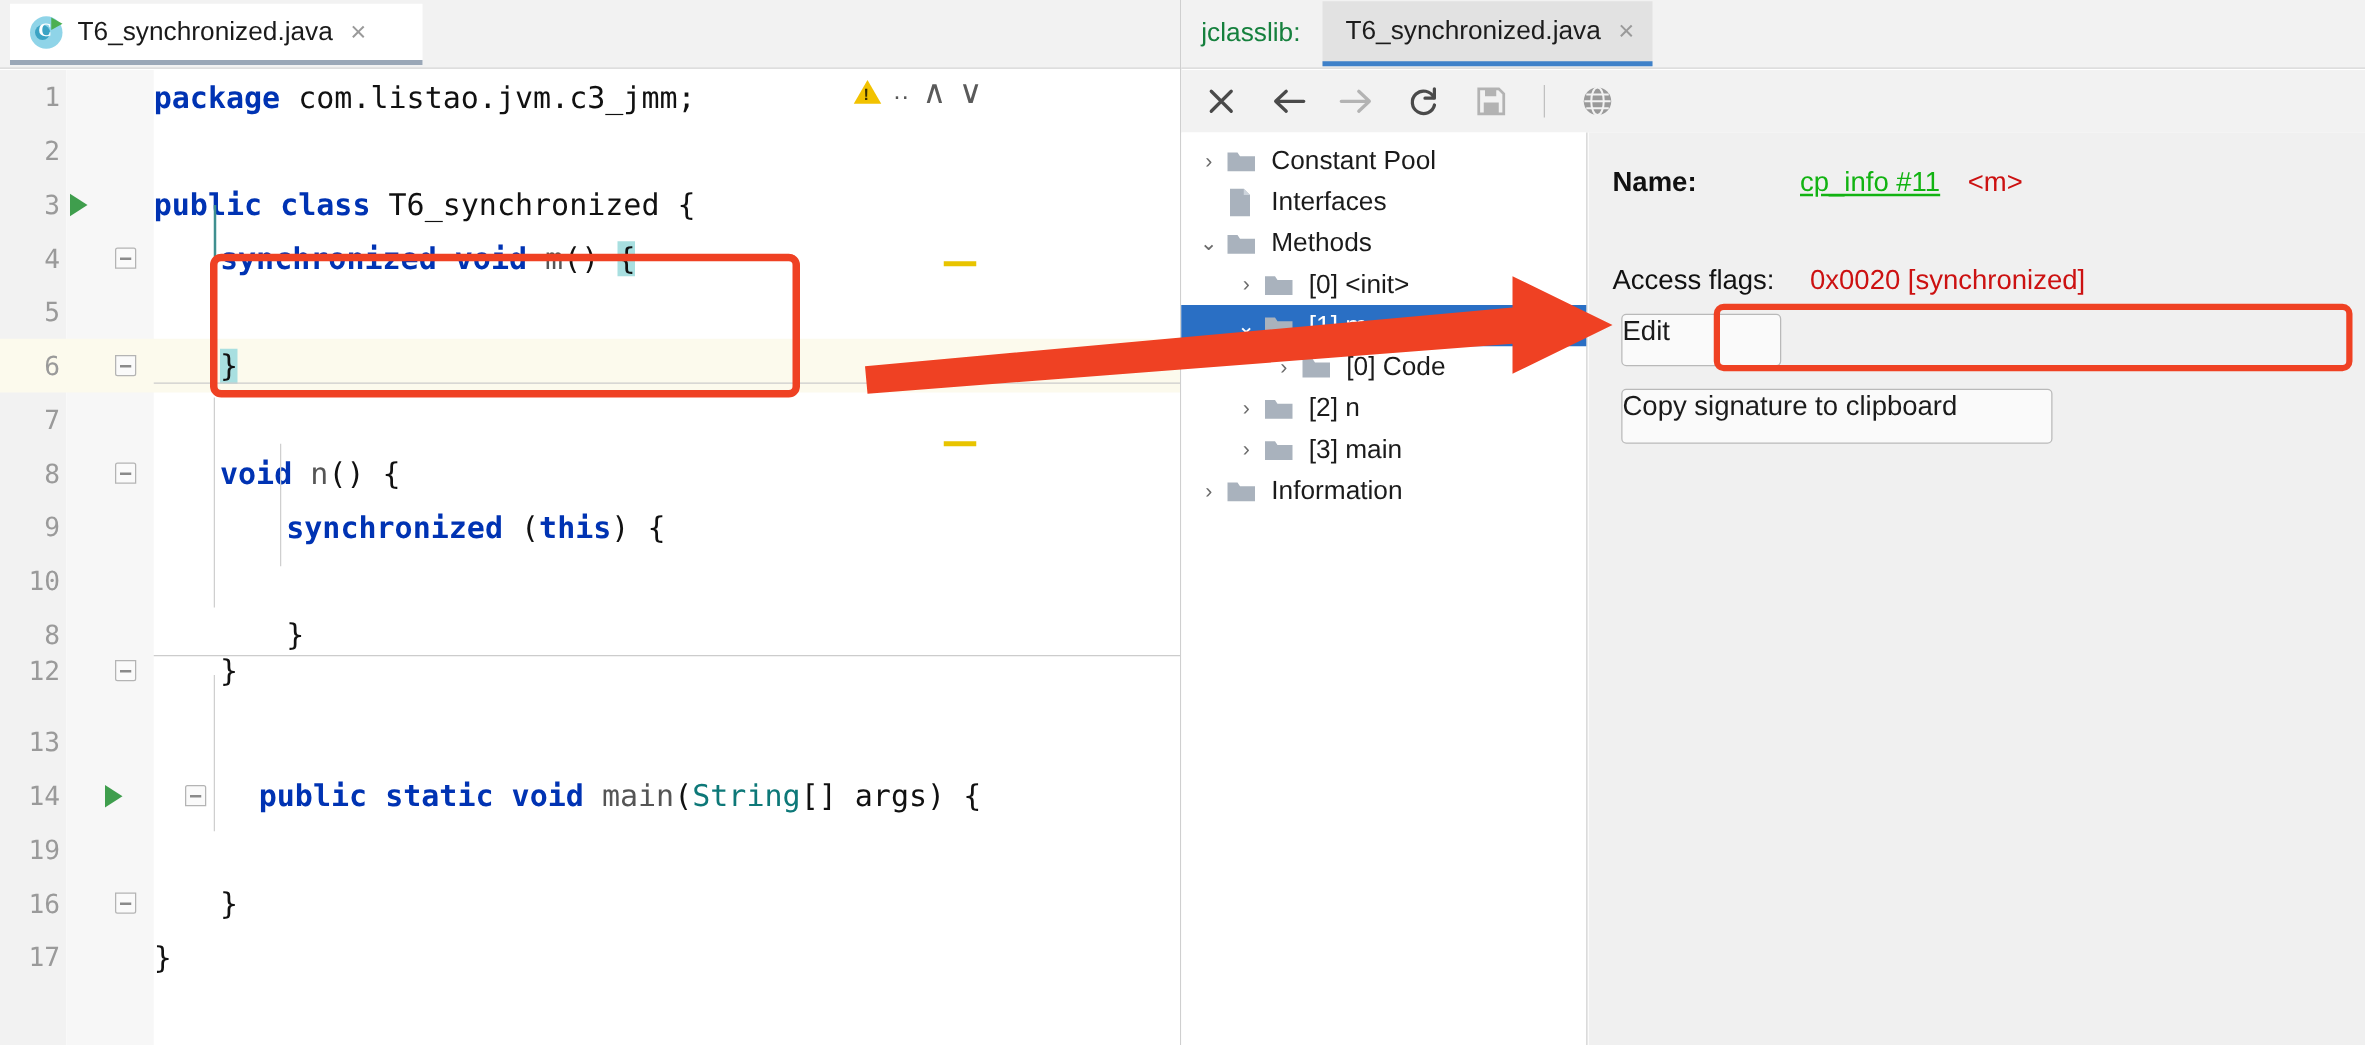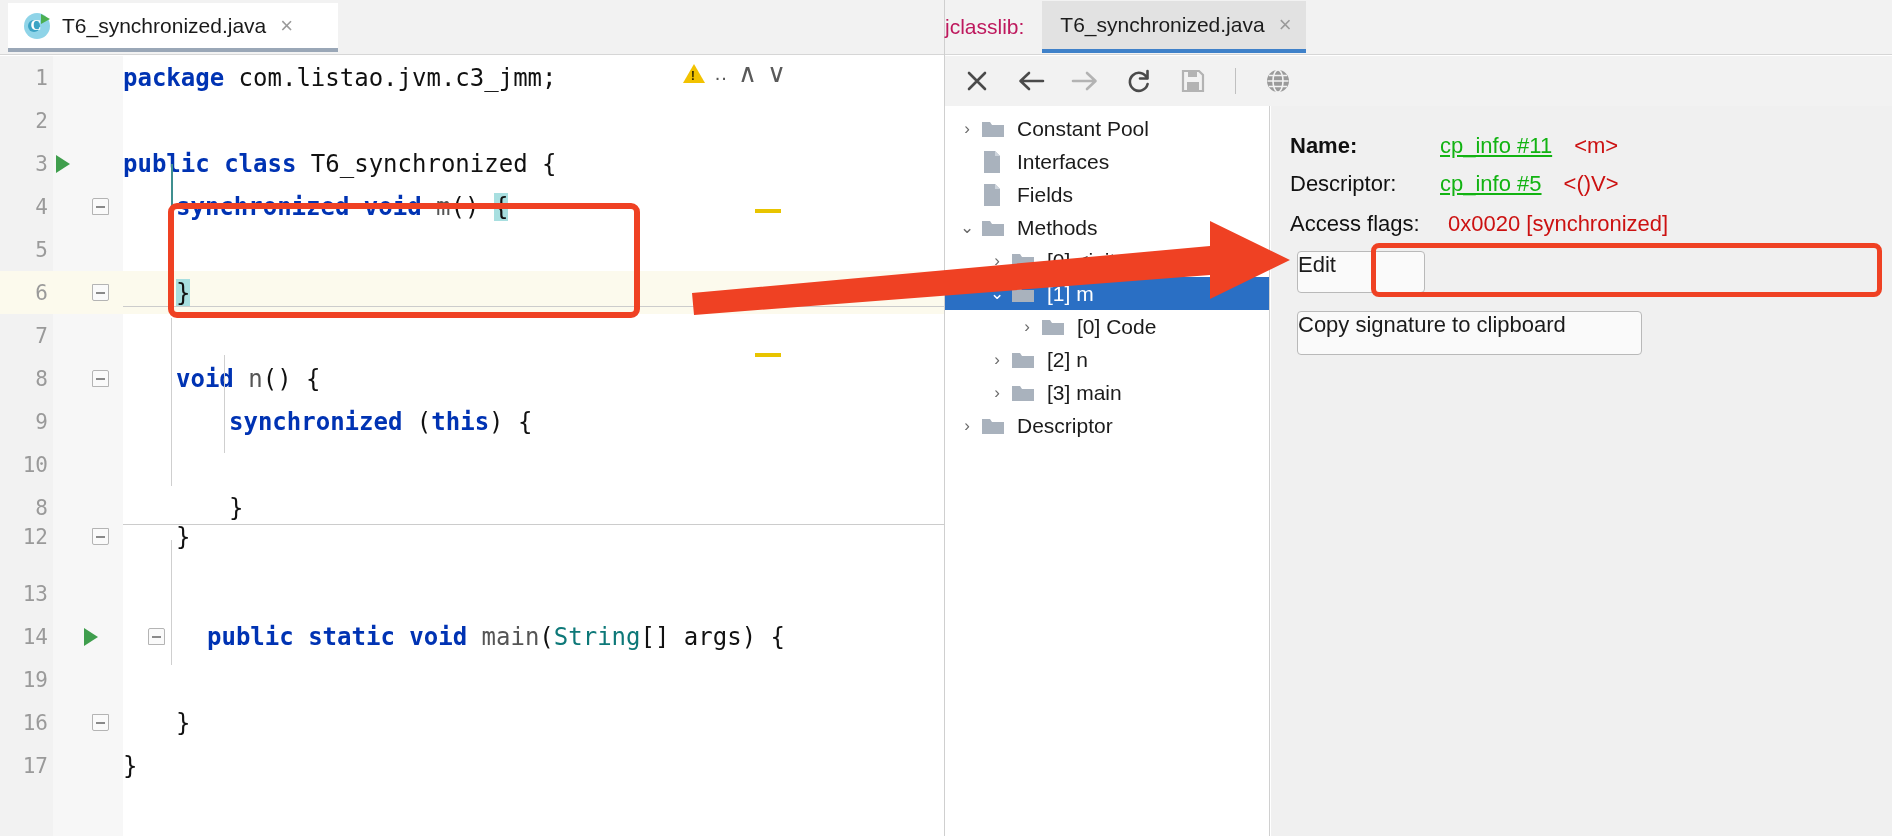--- a/index.html
+++ b/index.html
@@ -144,21 +144,21 @@
   #tool-pane {
     position: absolute; left: 944px; top: 0; width: 948px; height: 836px;
     background: #ffffff; border-left: 1px solid #cfcfcf;
   }
   #tool-tabstrip {
     position: absolute; left: 0; top: 0; width: 948px; height: 55px;
     background: #f2f2f2; border-bottom: 1px solid #d6d6d6;
     display: flex; align-items: center;
   }
   #tool-tabstrip .grp {
-    font-size: 21px; color: #be185d; 
+    font-size: 21px; color: #15803d; margin-left: 16px;
   }
   #tool-active-tab {
     margin-left: 18px; height: 52px; background: #e2e2e2;
     display: flex; align-items: center; padding: 0 14px 0 18px;
     border-bottom: 4px solid #3f81c9;
   }
   #tool-active-tab .lbl { font-size: 21px; color: #1c1c1c; }
 
   #tool-toolbar {
     position: absolute; left: 0; top: 56px; width: 948px; height: 50px;
@@ -448,30 +448,20 @@
           <span class="twist"></span>
           <span class="ticon">
             <svg width="22" height="24" viewBox="0 0 22 24">
               <path d="M3 1 H14 L19 6 V23 H3 Z" fill="#a9b2bd"></path>
               <path d="M14 1 L19 6 H14 Z" fill="#cdd4dc"></path>
             </svg>
           </span>
           <span>Interfaces</span>
         </div>
         <div class="tnode" style="padding-left: 8px;">
-          <span class="twist"></span>
-          <span class="ticon">
-            <svg width="22" height="24" viewBox="0 0 22 24">
-              <path d="M3 1 H14 L19 6 V23 H3 Z" fill="#a9b2bd"></path>
-              <path d="M14 1 L19 6 H14 Z" fill="#cdd4dc"></path>
-            </svg>
-          </span>
-          <span>Fields</span>
-        </div>
-        <div class="tnode" style="padding-left: 8px;">
           <span class="twist">⌄</span>
           <span class="ticon">
             <svg width="24" height="20" viewBox="0 0 24 20">
               <path d="M1 3 H9 L11 6 H23 V18 H1 Z" fill="#a9b2bd"></path>
             </svg>
           </span>
           <span>Methods</span>
         </div>
         <div class="tnode" style="padding-left: 38px;">
           <span class="twist">›</span>
@@ -518,35 +508,30 @@
           </span>
           <span>[3] main</span>
         </div>
         <div class="tnode" style="padding-left: 8px;">
           <span class="twist">›</span>
           <span class="ticon">
             <svg width="24" height="20" viewBox="0 0 24 20">
               <path d="M1 3 H9 L11 6 H23 V18 H1 Z" fill="#a9b2bd"></path>
             </svg>
           </span>
-          <span>Descriptor</span>
+          <span>Information</span>
         </div>
       </div>
 
     <div id="detail-panel">
       <div class="drow" style="left:19px; top:27px;">
         <span class="dlabel" style="display:inline-block;width:150px;font-weight:bold;">Name:</span>
         <span class="dlink">cp_info #11</span>
         <span class="dval" style="margin-left:22px;">&lt;m&gt;</span>
       </div>
-      <div class="drow" style="left:19px; top:65px;">
-        <span class="dlabel" style="display:inline-block;width:150px;">Descriptor:</span>
-        <span class="dlink">cp_info #5</span>
-        <span class="dval" style="margin-left:22px;">&lt;()V&gt;</span>
-      </div>
       <div class="drow" style="left:19px; top:105px;">
         <span class="dlabel" style="display:inline-block;width:158px;">Access flags:</span>
         <span class="dval">0x0020 [synchronized]</span>
       </div>
       <div class="dbtn" style="left:26px; top:145px; width:128px; height:42px;">Edit</div>
       <div class="dbtn" style="left:26px; top:205px; width:345px; height:44px;">Copy signature to clipboard</div>
     </div>
   </div>
 
   <div id="ann-box-code"></div>

